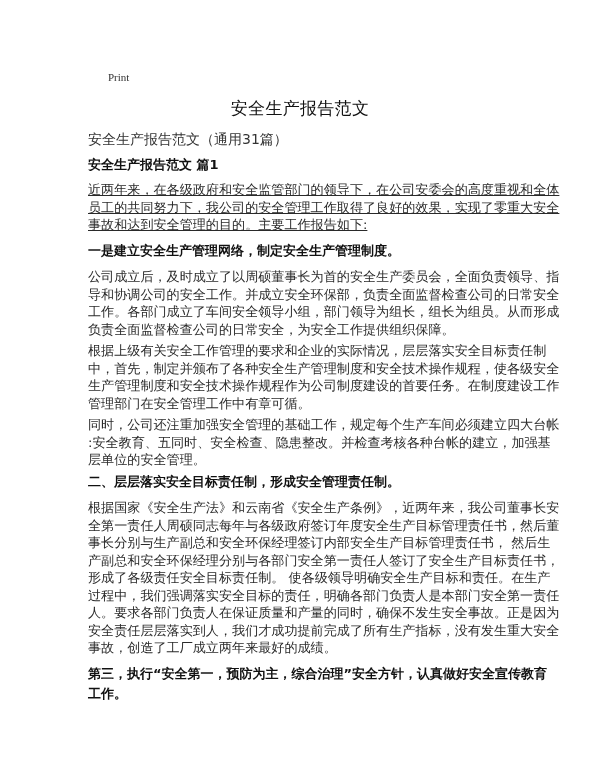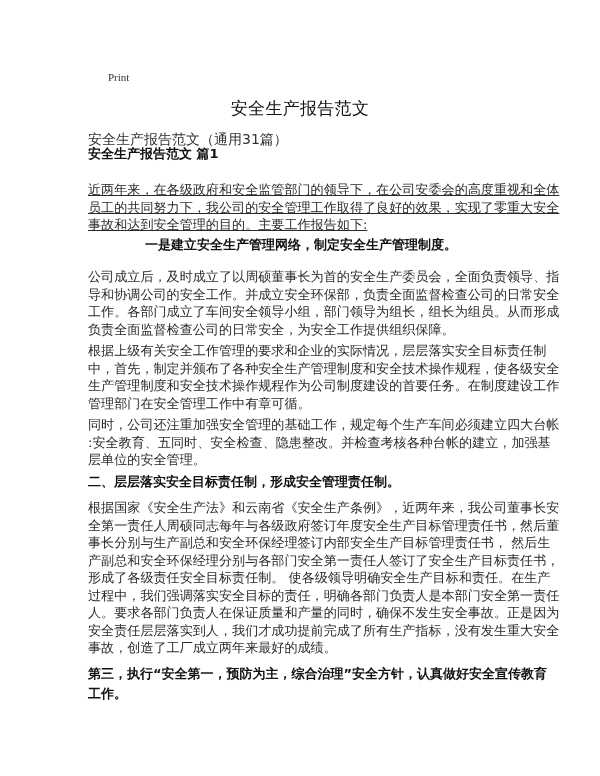--- a/index.html
+++ b/index.html
@@ -72,29 +72,29 @@
 </style>
 </head>
 <body>
 
 <div class="print-label">Print</div>
 
 <div class="doc-title">安全生产报告范文</div>
 
 <div class="subtitle">安全生产报告范文（通用31篇）</div>
 
-<div class="section-heading" style="top:144px;">安全生产报告范文 篇1</div>
+<div class="section-heading" style="top:155px;">安全生产报告范文 篇1</div>
 
 <div class="para" style="top:181px;text-decoration:underline;">
   <span class="line">近两年来，在各级政府和安全监管部门的领导下，在公司安委会的高度重视和全体</span>
   <span class="line">员工的共同努力下，我公司的安全管理工作取得了良好的效果，实现了零重大安全</span>
   <span class="line last">事故和达到安全管理的目的。主要工作报告如下:</span>
 </div>
 
-<div class="section-heading" style="top:235px;text-align:center;">一是建立安全生产管理网络，制定安全生产管理制度。</div>
+<div class="section-heading" style="top:241px;">一是建立安全生产管理网络，制定安全生产管理制度。</div>
 
 <div class="para" style="top:268px;">
   <span class="line">公司成立后，及时成立了以周硕董事长为首的安全生产委员会，全面负责领导、指</span>
   <span class="line">导和协调公司的安全工作。并成立安全环保部，负责全面监督检查公司的日常安全</span>
   <span class="line">工作。各部门成立了车间安全领导小组，部门领导为组长，组长为组员。从而形成</span>
   <span class="line last">负责全面监督检查公司的日常安全，为安全工作提供组织保障。</span>
 </div>
 
 <div class="para" style="top:342px;">
   <span class="line">根据上级有关安全工作管理的要求和企业的实际情况，层层落实安全目标责任制</span>

